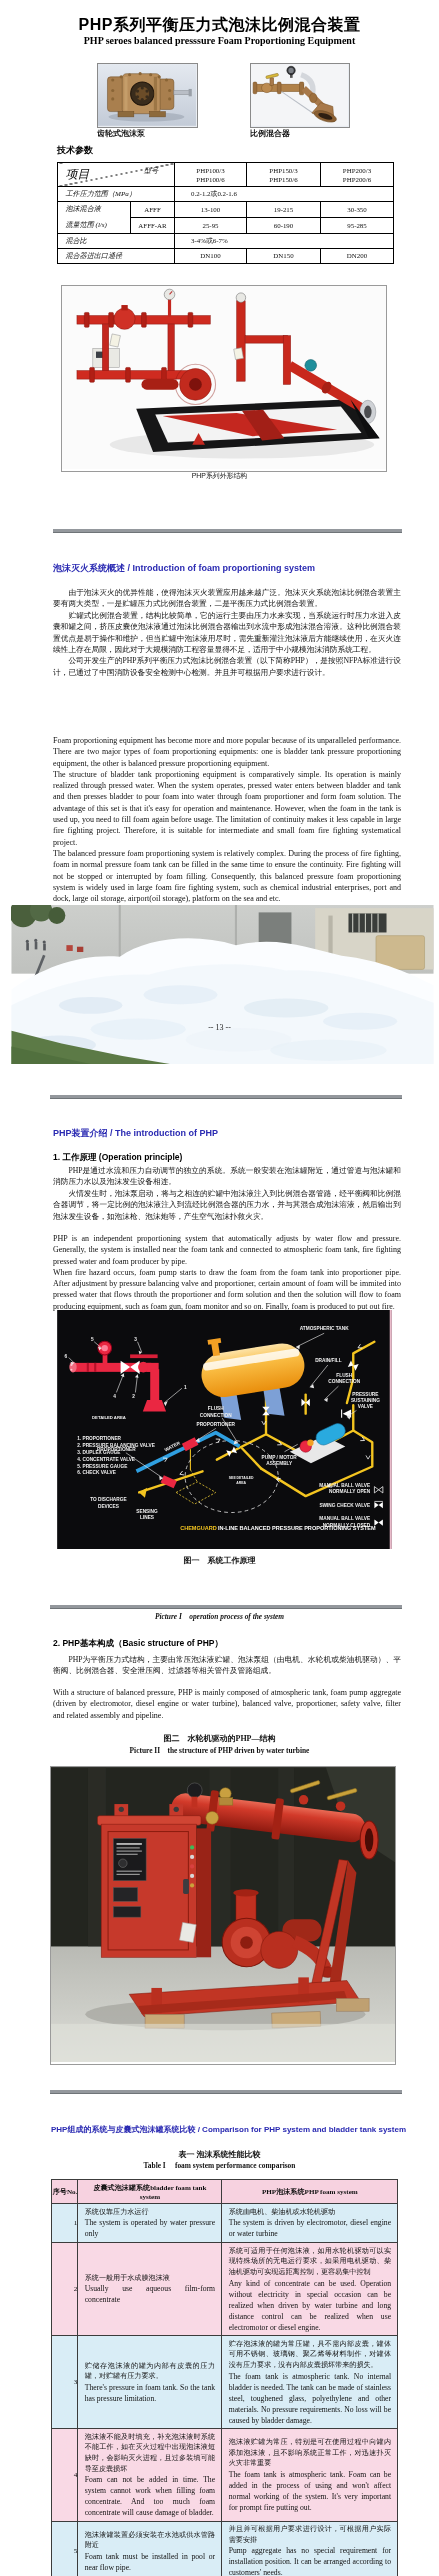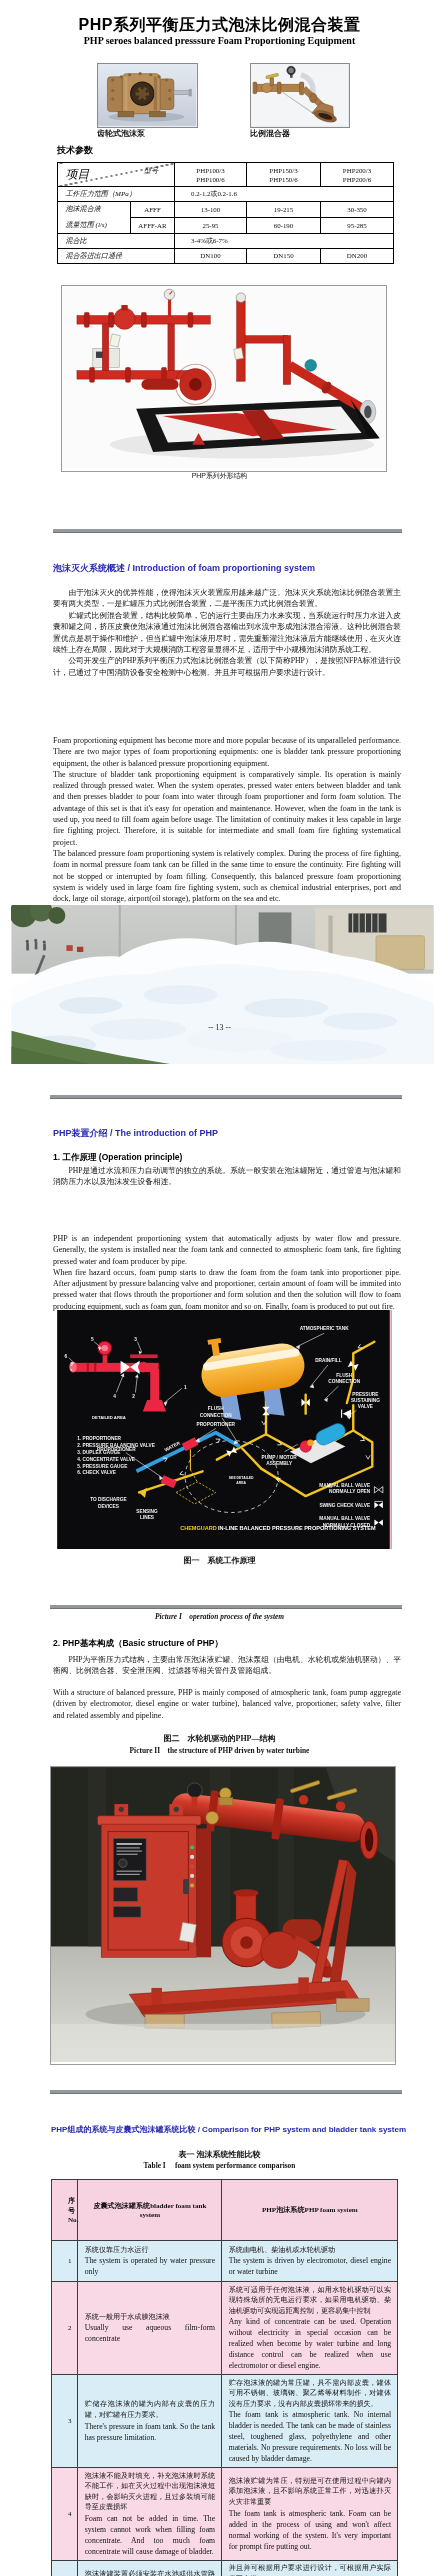--- a/index.html
+++ b/index.html
@@ -47,21 +47,21 @@
   #capA{top:1555px;} #capB{top:1612px;font-style:italic;} #capC{top:1733px;} #capD{top:1746px;}
   #capE{top:2149px;} #capF{top:2161px;}
   #foam{left:11px;top:905px;}
   #pagenum{top:1023px;font:8px "Liberation Serif",serif;color:#222;}
   #diagram{left:57px;top:1310px;}
   #photo2{left:50px;top:1766px;}
   table.cmp{position:absolute;left:51px;top:2179px;width:346px;border-collapse:collapse;
             table-layout:fixed;border:1.1px solid #3c3c3c;}
   .cmp td,.cmp th{border:0.5px solid #3c3c3c;vertical-align:middle;padding:2.6px 6.3px;font-weight:normal;}
   .cmp th{text-align:center;font:bold 7.1px "Liberation Serif",serif;}
-  .cmp th.no,.cmp td.no{text-align:left;padding:16px;font-size:7.1px;}
+  .cmp th.no,.cmp td.no{text-align:right;padding:0;font-size:7.1px;}
   .cmp .cn{font:7.1px/10.6px "Liberation Serif",serif;text-align:justify;}
   .cmp .en{font:7.7px/11px "Liberation Serif",serif;text-align:justify;}
   .ch{background:#f7d2e0;} .rp{background:#f9d9e5;} .rb{background:#d9edf6;}
   svg text{font-family:"Liberation Sans",sans-serif;}
 </style>
 </head>
 <body>
 
 <div id="page">
 
@@ -312,20 +312,21 @@
     </svg>
   </div>
   <div id="pagenum" class="abs ctr">-- 13 --</div>
 
   <div id="div2" class="abs divider"></div>
 
   <div id="h2" class="abs bluehead">PHP装置介绍 / The introduction of PHP</div>
   <div id="sub1" class="abs subhead">1.  工作原理 (Operation principle)</div>
   <div id="cn2" class="abs txt cnp">
     <p>PHP是通过水流和压力自动调节的独立的系统。系统一般安装在泡沫罐附近，通过管道与泡沫罐和消防压力水以及泡沫发生设备相连。</p>
+    <p>火情发生时，泡沫泵启动，将与之相连的贮罐中泡沫液注入到比例混合器管路，经平衡阀和比例混合器调节，将一定比例的泡沫液注入到流经比例混合器的压力水，并与其混合成泡沫溶液，然后输出到泡沫发生设备，如泡沫枪、泡沫炮等，产生空气泡沫扑救火灾。</p>
   </div>
   <div id="en2" class="abs txt enp">
     <p>PHP is an independent proportioning system that automatically adjusts by water flow and pressure. Generally, the system is installed near the foam tank and connected to atmospheric foam tank, fire fighting pressed water and foam producer by pipe.</p>
     <p>When fire hazard occurs, foam pump starts to draw the foam from the foam tank into proportioner pipe. After adjustment by pressure balancing valve and proportioner, certain amount of foam will be immited into pressed water that flows throuth the proportioner and form solution and then the solution will flow to foam producing equipment, such as foam gun, foam monitor and so on. Finally, foam is produced to put out fire.</p>
   </div>
 
   <div id="diagram" class="abs">
     <svg width="335" height="239" viewBox="0 0 633 452">
       <defs>
         <linearGradient id="gTank" x1="0" y1="0" x2="0" y2="1">
@@ -660,21 +661,21 @@
           </td>
     </tr>
     <tr class="rp" style="height:78px">
       <td class="no">2</td>
       <td>
             <div class="cn">系统一般用于水成膜泡沫液</div>
             <div class="en">Usually use aqueous film-form concentrate</div>
           </td>
       <td>
             <div class="cn">系统可适用于任何泡沫液，如用水轮机驱动可以实现特殊场所的无电运行要求，如采用电机驱动、柴油机驱动可实现远距离控制，更容易集中控制</div>
-            <div class="en">Any kind of concentrate can be used. Operation without electricity in special occasion can be realized when become by water turbine and long distance control can be realized when use electromotor or diesel engine.</div>
+            <div class="en">Any kind of concentrate can be used. Operation without electricity in special occasion can be realized when driven by water turbine and long distance control can be realized when use electromotor or diesel engine.</div>
           </td>
     </tr>
     <tr class="rb" style="height:79px">
       <td class="no">3</td>
       <td>
             <div class="cn">贮储存泡沫液的罐为内部有皮囊的压力罐，对贮罐有压力要求。</div>
             <div class="en">There's pressure in foam tank. So the tank has pressure limitation.</div>
           </td>
       <td>
             <div class="cn">贮存泡沫液的罐为常压罐，具不需内部皮囊，罐体可用不锈钢、玻璃钢、聚乙烯等材料制作，对罐体没有压力要求，没有内部皮囊损坏带来的损失。</div>

